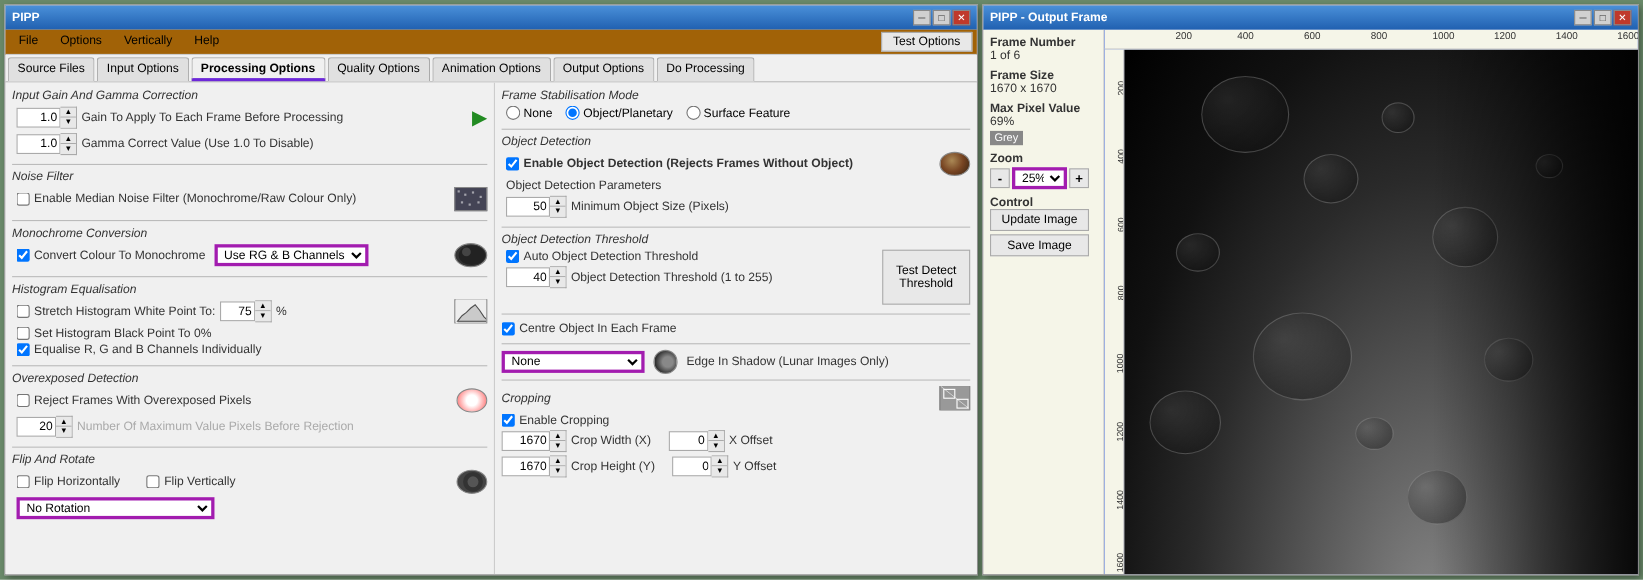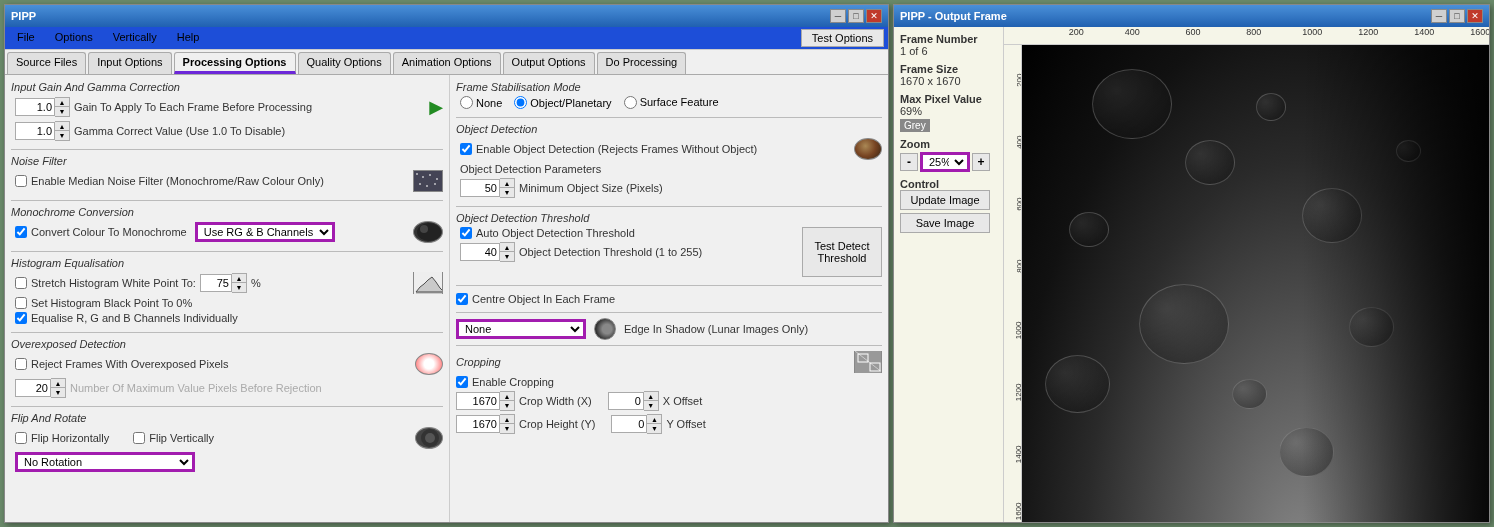--- a/index.html
+++ b/index.html
@@ -54,21 +54,21 @@
       display: flex;
       align-items: center;
       justify-content: center;
       color: #333;
     }
 
     .tb-btn.close { background: #c0392b; color: white; }
 
     
     .menu-bar {
-      background: #1d4ed8;
+      background: #a16207;
       border-bottom: 1px solid #ccc;
       padding: 2px 4px;
       display: flex;
       gap: 4px;
       flex-shrink: 0;
     }
 
     .menu-item {
       padding: 2px 8px;
       cursor: pointer;
@@ -612,35 +612,35 @@
         <div class="section-title">Frame Stabilisation Mode</div>
         <div class="row" style="padding-left:4px; gap:12px;">
           <label style="display:flex;align-items:center;gap:3px;">
             <input type="radio" name="frame-stab" style="">
             <span>None</span>
           </label>
           <label style="display:flex;align-items:center;gap:3px;">
             <input type="radio" name="frame-stab" checked="" style="">
             <span>Object/Planetary</span>
           </label>
-          <label style="display:flex;align-items:flex-start;gap:3px;">
+          <label style="display:flex;align-items:center;gap:3px;">
             <input type="radio" name="frame-stab" style="">
             <span>Surface Feature</span>
           </label>
         </div>
       </div>
 
       <div class="divider-line"></div>
 
       <div class="section">
         <div class="section-title">Object Detection</div>
         <div class="section-inner">
           <div class="row">
             <input type="checkbox" checked="" style="">
-            <span class="inline-label" style="color:#333; font-weight:normal;">Enable Object Detection (Rejects Frames Without Object)</span>
+            <span class="inline-label" style="color:#333; font-weight:bold;">Enable Object Detection (Rejects Frames Without Object)</span>
             <div style="flex:1"></div>
             <div class="icon-small" style="width:28px;height:22px;background:radial-gradient(circle at 40% 35%, #a85, #742, #321);border-radius:50%;overflow:hidden;"></div>
           </div>
           <div class="row">
             <span class="inline-label">Object Detection Parameters</span>
           </div>
           <div class="row">
             <div class="num-input-group">
               <input type="text" class="num-input" value="50" style="">
               <div class="spin-buttons">

